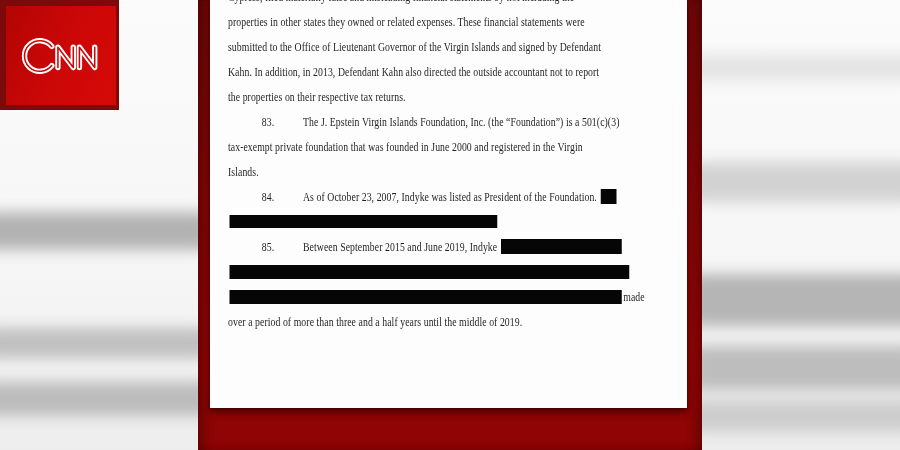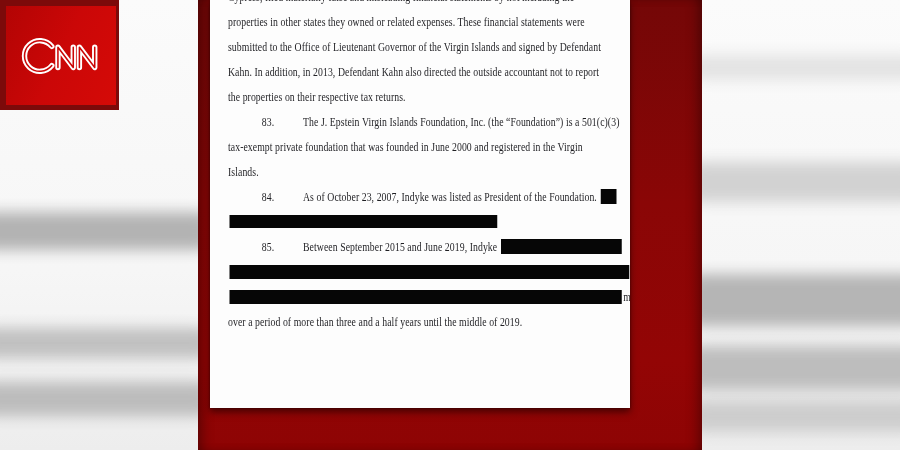--- a/index.html
+++ b/index.html
@@ -17,21 +17,21 @@
   .bb-r3 { left:690px; width:230px; top:274px; height:52px; background:#b5b5b5; }
   .bb-r4 { left:690px; width:230px; top:346px; height:44px; background:#bdbdbd; }
   .bb-r5 { left:690px; width:230px; top:400px; height:32px; background:#cdcdcd; }
 
   
   .red-frame { position:absolute; left:198px; top:0; width:504px; height:450px;
     background:linear-gradient(180deg,#740707 0%,#8a0606 45%,#930505 80%,#8e0404 100%);
     box-shadow:inset 10px 0 14px -8px rgba(0,0,0,.45), inset -10px 0 14px -8px rgba(0,0,0,.45); }
 
   
-  .page { position:absolute; left:210px; top:0; width:420px; height:408px;
+  .page { position:absolute; left:210px; top:0; width:477px; height:408px;
     background:#fdfdfd; overflow:hidden;
     box-shadow:0 4px 7px rgba(30,0,0,.65), 0 0 2px rgba(0,0,0,.4); }
   .page-content { margin-top:-16px; padding-left:24px; width:565px;
     transform:scaleX(0.75); transform-origin:0 0;
     font-size:13px; line-height:25px; color:#1f1f23; letter-spacing:.1px; white-space:nowrap; }
   .doc-line { height:25px; }
   .pnum { display:inline-block; margin-left:45px; width:55px; }
   .redact { display:inline-block; background:#060606; vertical-align:middle; margin:0 2px 3px 2px; }
 
   

